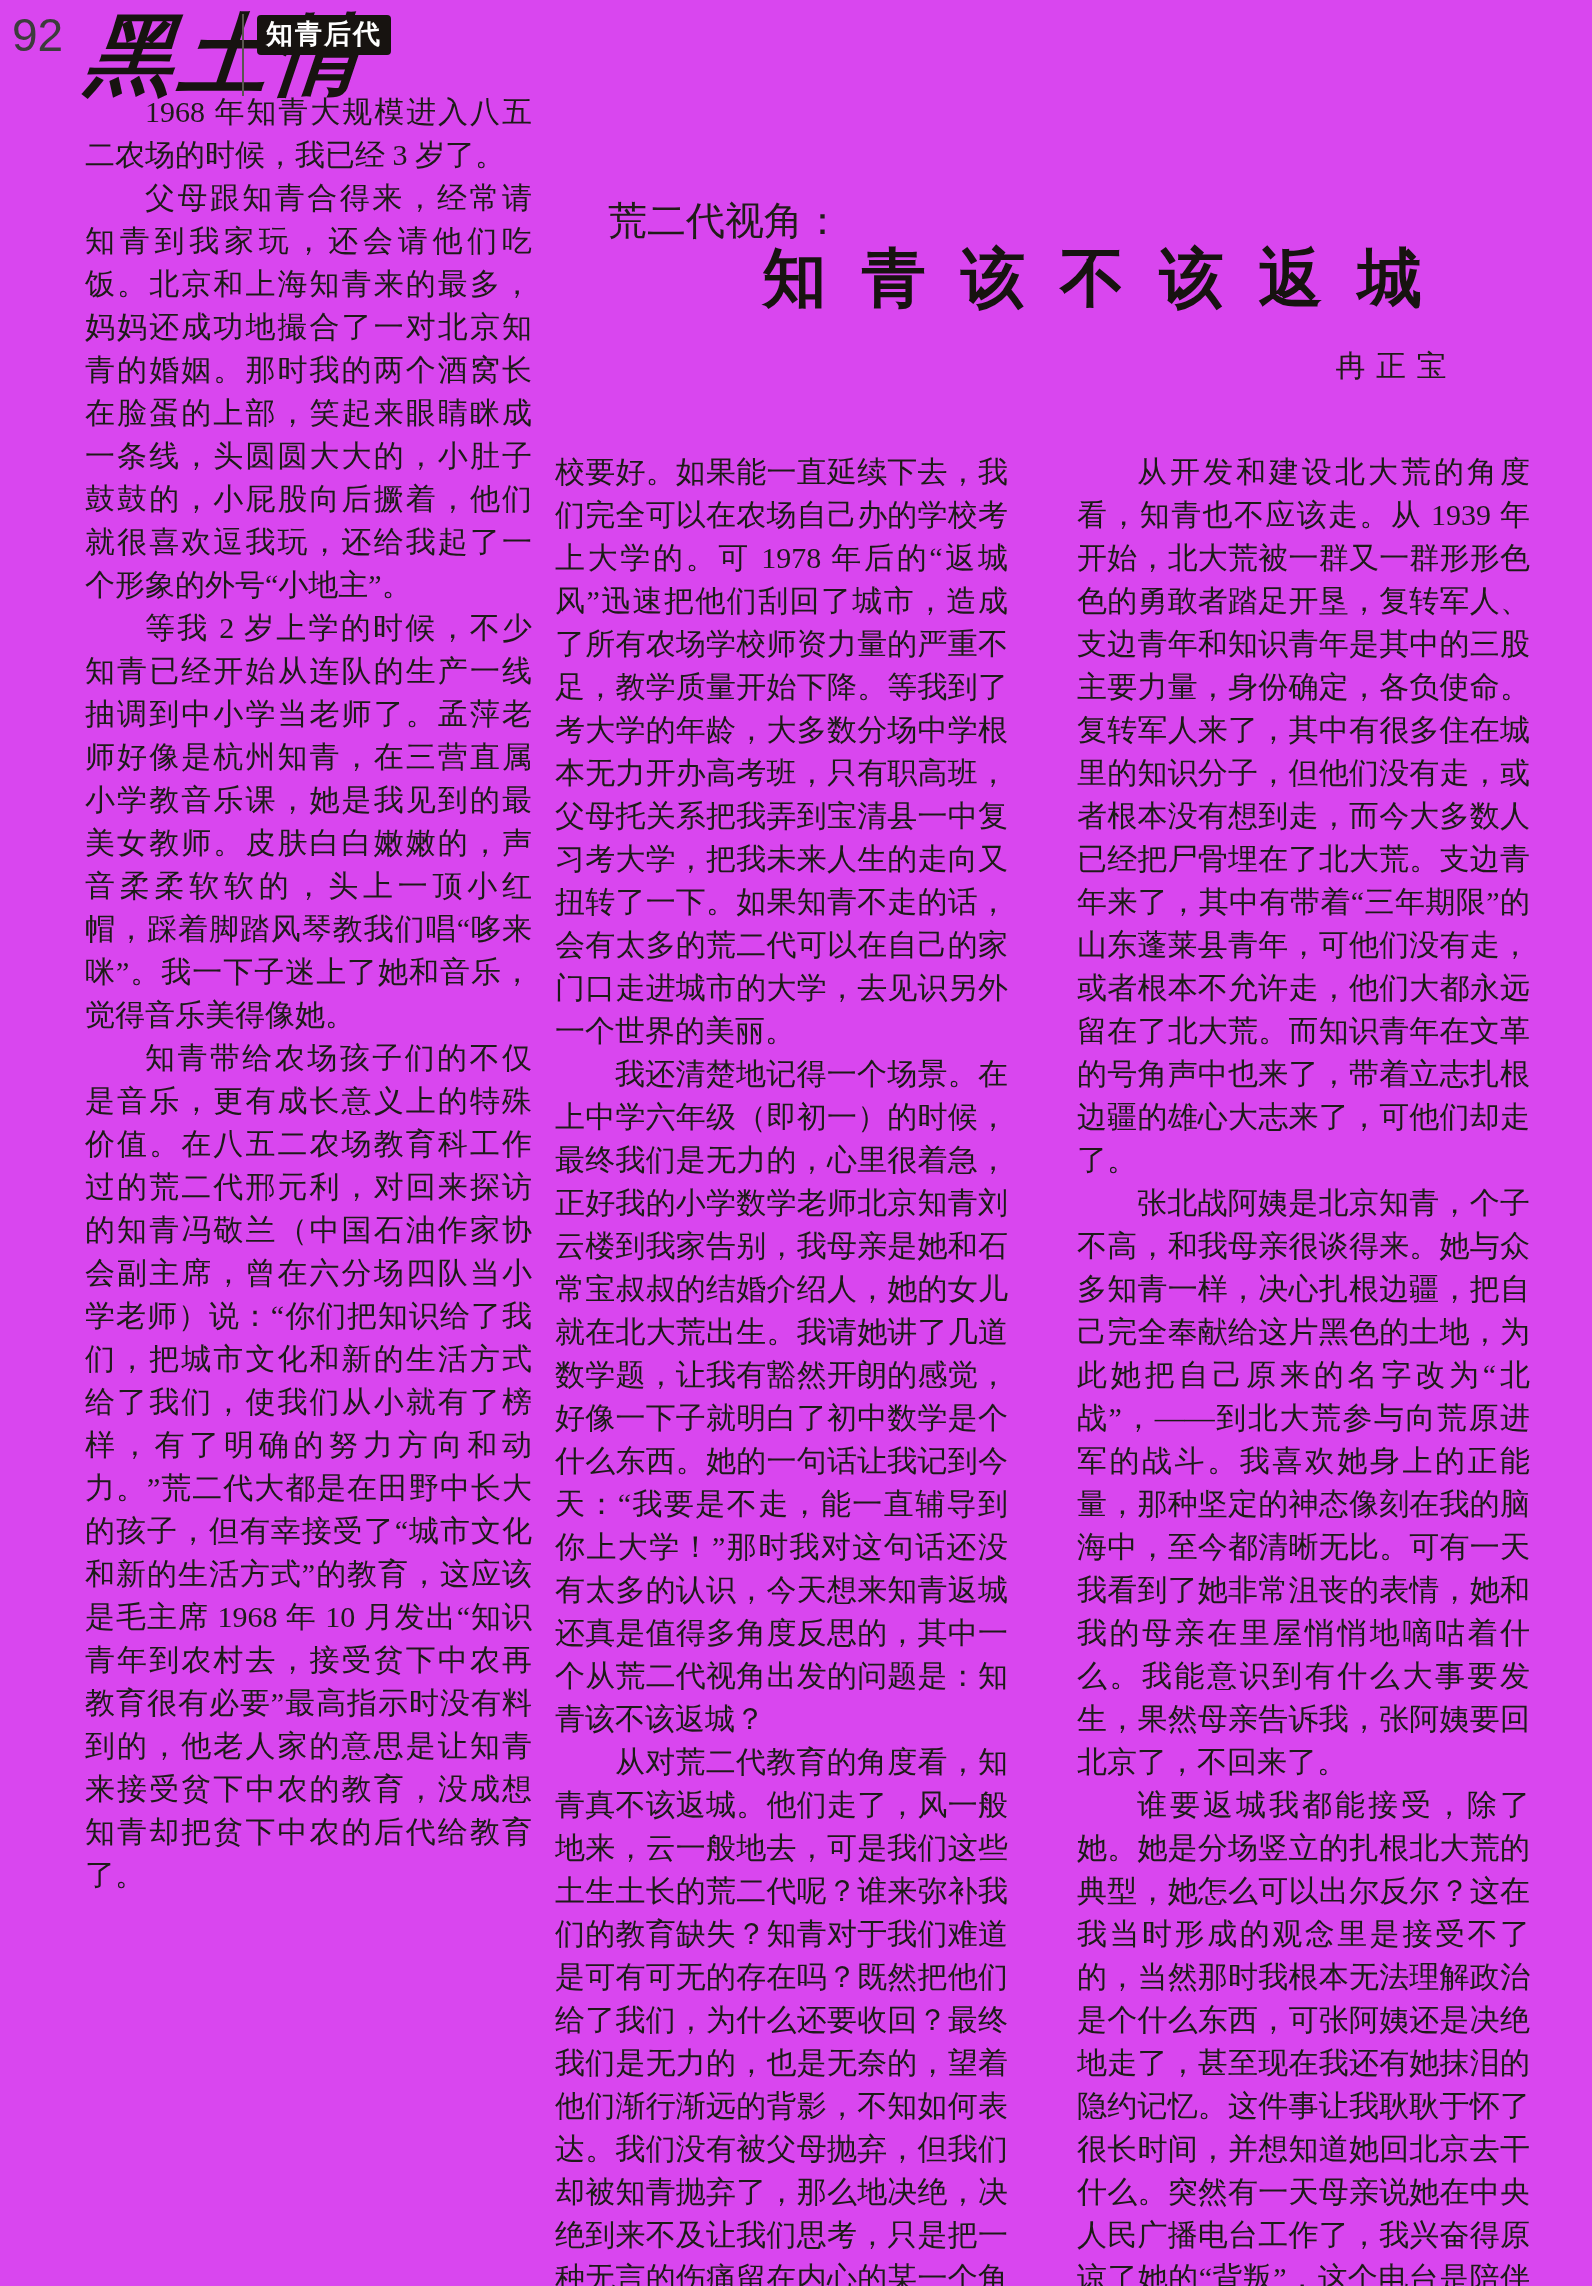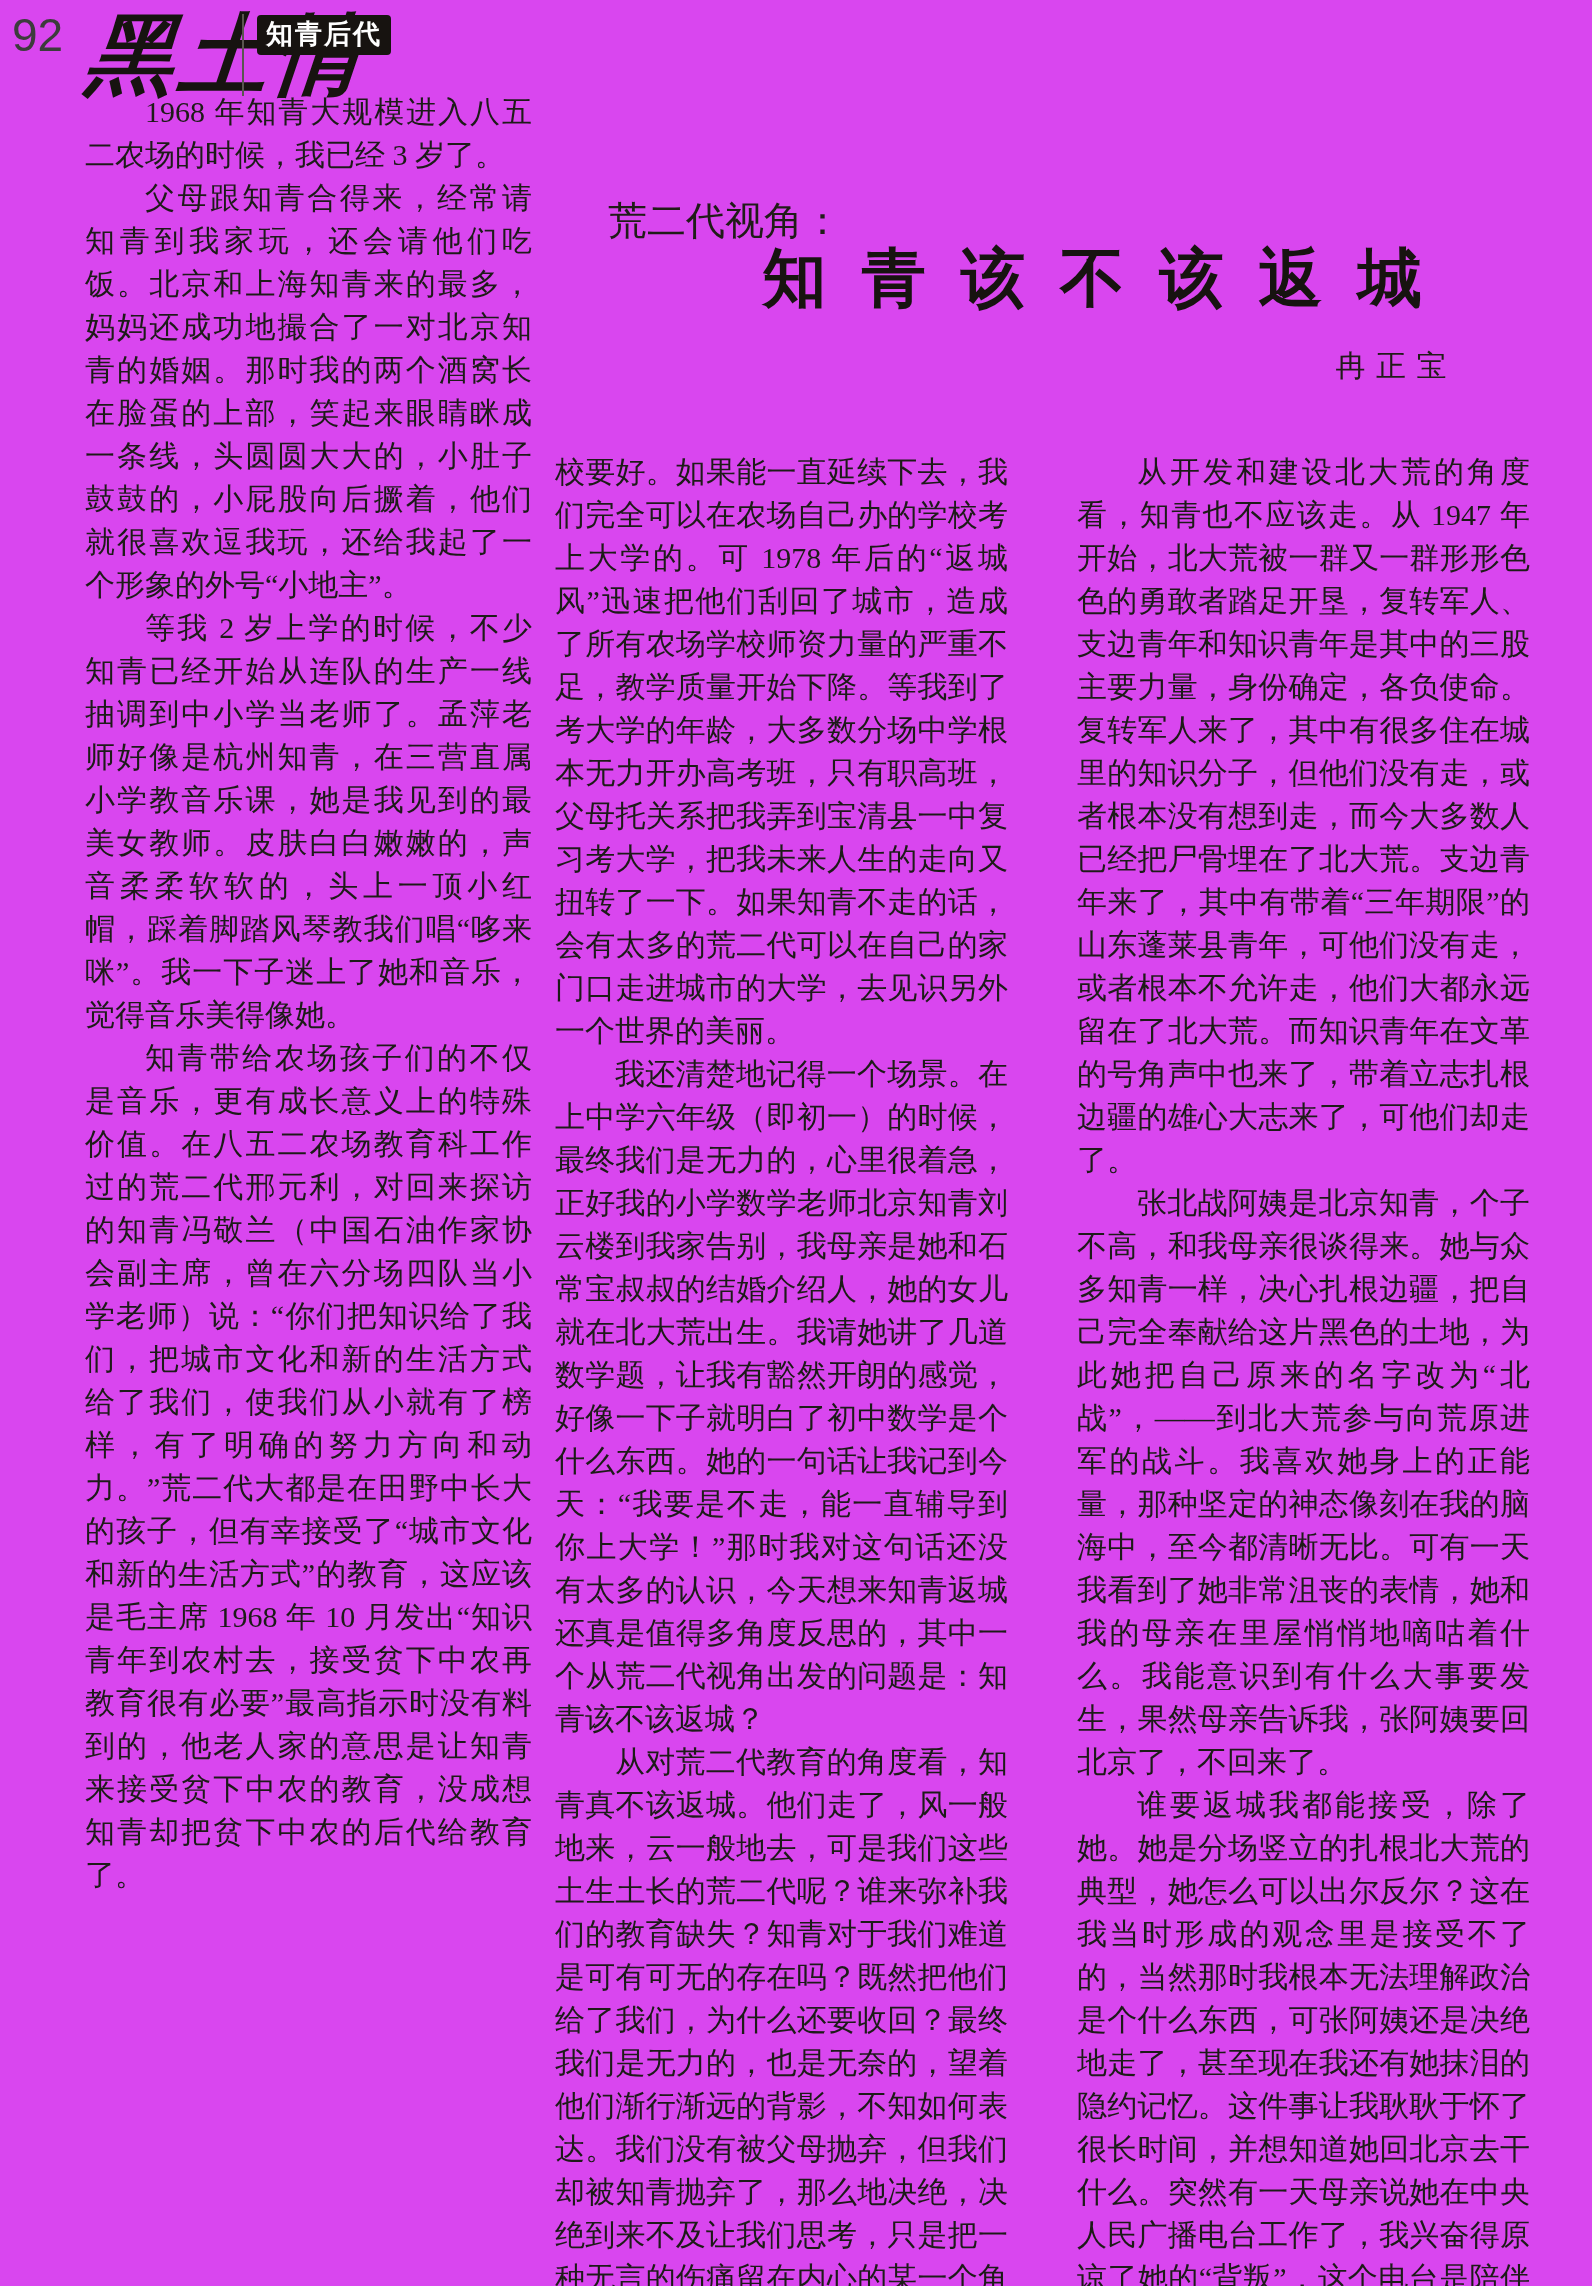--- a/index.html
+++ b/index.html
@@ -130,19 +130,19 @@
       <p class="para indent">知青带给农场孩子们的不仅是音乐，更有成长意义上的特殊价值。在八五二农场教育科工作过的荒二代邢元利，对回来探访的知青冯敬兰（中国石油作家协会副主席，曾在六分场四队当小学老师）说：“你们把知识给了我们，把城市文化和新的生活方式给了我们，使我们从小就有了榜样，有了明确的努力方向和动力。”荒二代大都是在田野中长大的孩子，但有幸接受了“城市文化和新的生活方式”的教育，这应该是毛主席 1968 年 10 月发出“知识青年到农村去，接受贫下中农再教育很有必要”最高指示时没有料到的，他老人家的意思是让知青来接受贫下中农的教育，没成想知青却把贫下中农的后代给教育了。</p>
     </section>
 
   <section class="col col2">
       <p class="para">校要好。如果能一直延续下去，我们完全可以在农场自己办的学校考上大学的。可 1978 年后的“返城风”迅速把他们刮回了城市，造成了所有农场学校师资力量的严重不足，教学质量开始下降。等我到了考大学的年龄，大多数分场中学根本无力开办高考班，只有职高班，父母托关系把我弄到宝清县一中复习考大学，把我未来人生的走向又扭转了一下。如果知青不走的话，会有太多的荒二代可以在自己的家门口走进城市的大学，去见识另外一个世界的美丽。</p>
       <p class="para indent">我还清楚地记得一个场景。在上中学六年级（即初一）的时候，最终我们是无力的，心里很着急，正好我的小学数学老师北京知青刘云楼到我家告别，我母亲是她和石常宝叔叔的结婚介绍人，她的女儿就在北大荒出生。我请她讲了几道数学题，让我有豁然开朗的感觉，好像一下子就明白了初中数学是个什么东西。她的一句话让我记到今天：“我要是不走，能一直辅导到你上大学！”那时我对这句话还没有太多的认识，今天想来知青返城还真是值得多角度反思的，其中一个从荒二代视角出发的问题是：知青该不该返城？</p>
       <p class="para indent">从对荒二代教育的角度看，知青真不该返城。他们走了，风一般地来，云一般地去，可是我们这些土生土长的荒二代呢？谁来弥补我们的教育缺失？知青对于我们难道是可有可无的存在吗？既然把他们给了我们，为什么还要收回？最终我们是无力的，也是无奈的，望着他们渐行渐远的背影，不知如何表达。我们没有被父母抛弃，但我们却被知青抛弃了，那么地决绝，决绝到来不及让我们思考，只是把一种无言的伤痛留在内心的某一个角落里，静待岁月的发酵，在生命的某一节点蓦然回首时，才觉悟出这命运弄人的安排。</p>
     </section>
 
   <section class="col col3">
-      <p class="para indent">从开发和建设北大荒的角度看，知青也不应该走。从 1947 年开始，北大荒被一群又一群形形色色的勇敢者踏足开垦，复转军人、支边青年和知识青年是其中的三股主要力量，身份确定，各负使命。复转军人来了，其中有很多住在城里的知识分子，但他们没有走，或者根本没有想到走，而今大多数人已经把尸骨埋在了北大荒。支边青年来了，其中有带着“三年期限”的山东蓬莱县青年，可他们没有走，或者根本不允许走，他们大都永远留在了北大荒。而知识青年在文革的号角声中也来了，带着立志扎根边疆的雄心大志来了，可他们却走了。</p>
+      <p class="para indent">从开发和建设北大荒的角度看，知青也不应该走。从 1939 年开始，北大荒被一群又一群形形色色的勇敢者踏足开垦，复转军人、支边青年和知识青年是其中的三股主要力量，身份确定，各负使命。复转军人来了，其中有很多住在城里的知识分子，但他们没有走，或者根本没有想到走，而今大多数人已经把尸骨埋在了北大荒。支边青年来了，其中有带着“三年期限”的山东蓬莱县青年，可他们没有走，或者根本不允许走，他们大都永远留在了北大荒。而知识青年在文革的号角声中也来了，带着立志扎根边疆的雄心大志来了，可他们却走了。</p>
       <p class="para indent">张北战阿姨是北京知青，个子不高，和我母亲很谈得来。她与众多知青一样，决心扎根边疆，把自己完全奉献给这片黑色的土地，为此她把自己原来的名字改为“北战”，——到北大荒参与向荒原进军的战斗。我喜欢她身上的正能量，那种坚定的神态像刻在我的脑海中，至今都清晰无比。可有一天我看到了她非常沮丧的表情，她和我的母亲在里屋悄悄地嘀咕着什么。我能意识到有什么大事要发生，果然母亲告诉我，张阿姨要回北京了，不回来了。</p>
       <p class="para indent">谁要返城我都能接受，除了她。她是分场竖立的扎根北大荒的典型，她怎么可以出尔反尔？这在我当时形成的观念里是接受不了的，当然那时我根本无法理解政治是个什么东西，可张阿姨还是决绝地走了，甚至现在我还有她抹泪的隐约记忆。这件事让我耿耿于怀了很长时间，并想知道她回北京去干什么。突然有一天母亲说她在中央人民广播电台工作了，我兴奋得原谅了她的“背叛”，这个电台是陪伴我童年和少年成长的神圣殿堂，张阿姨就在那里工作！</p>
     </section>
 
 </div>
 
 
 </body></html>

